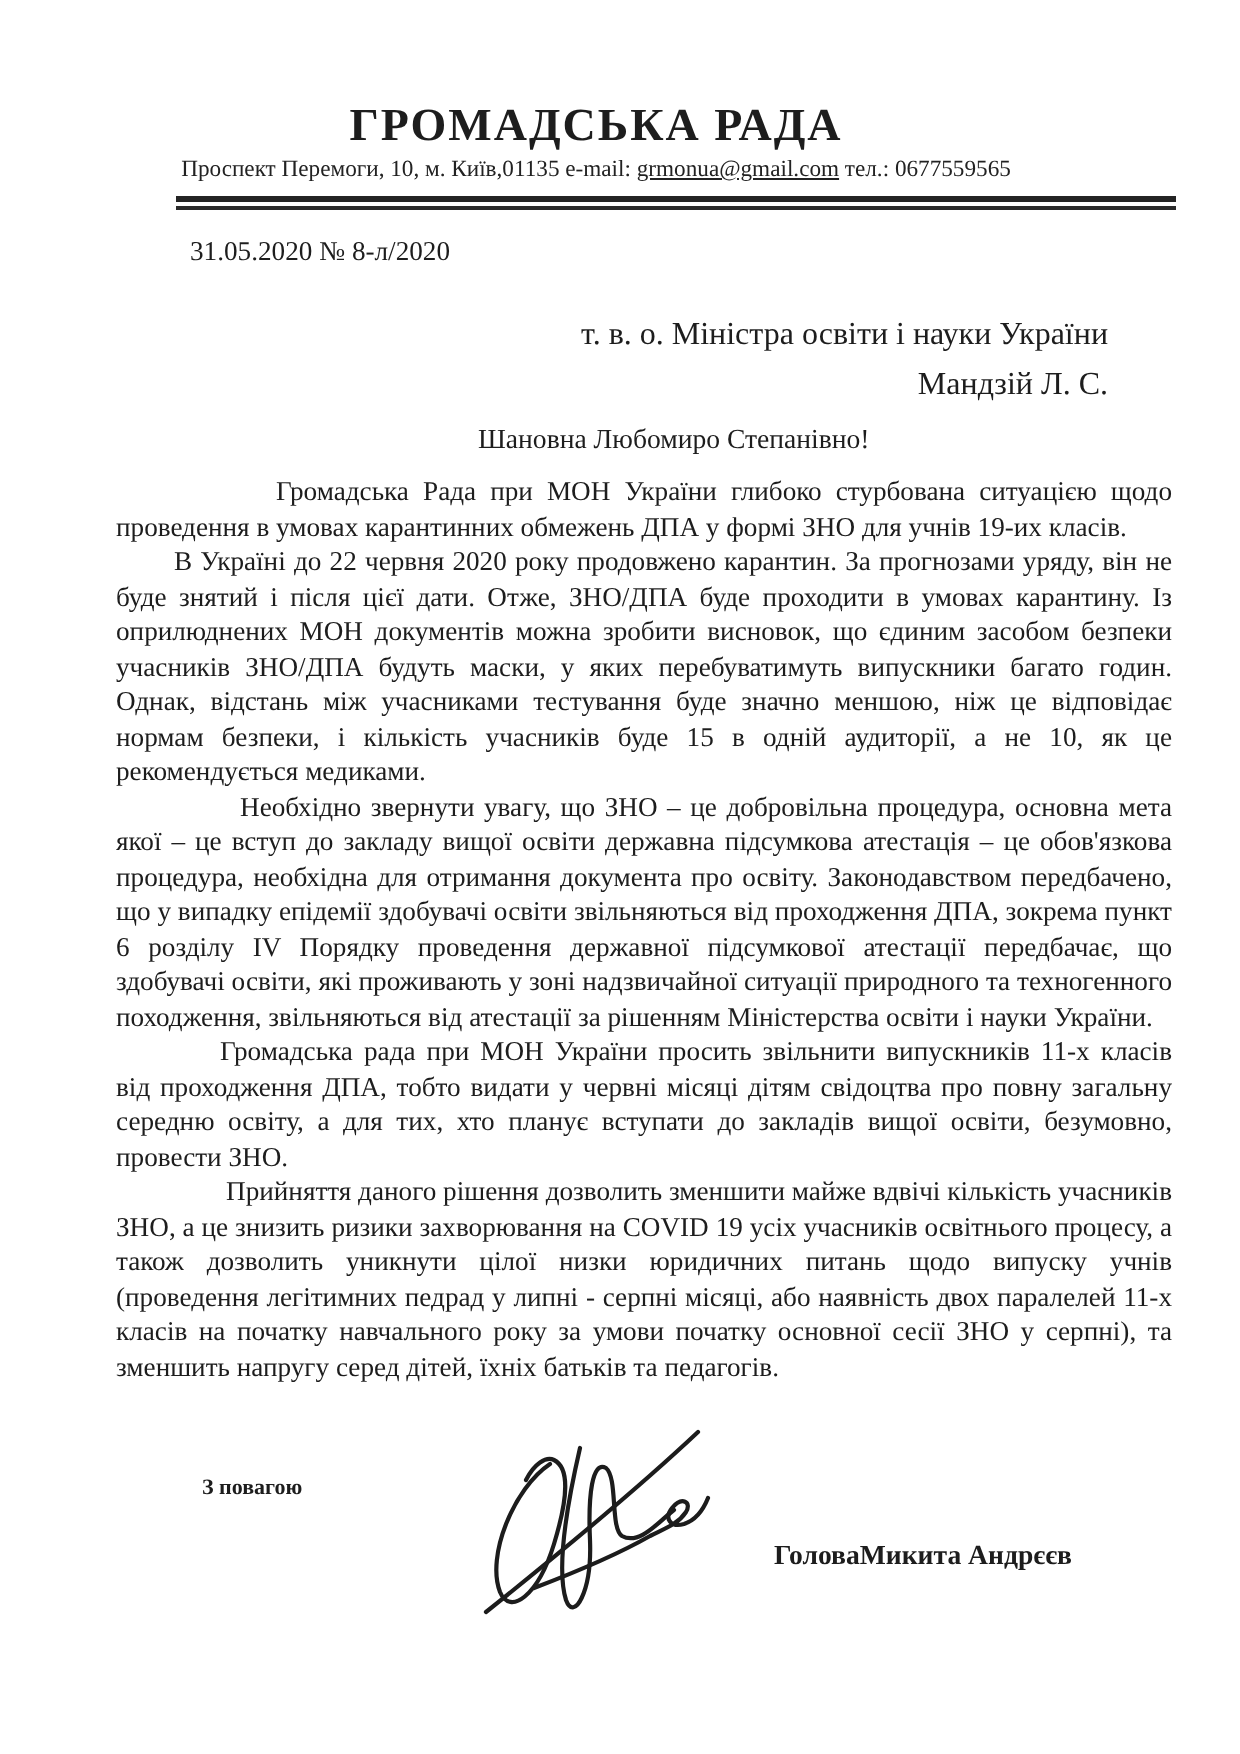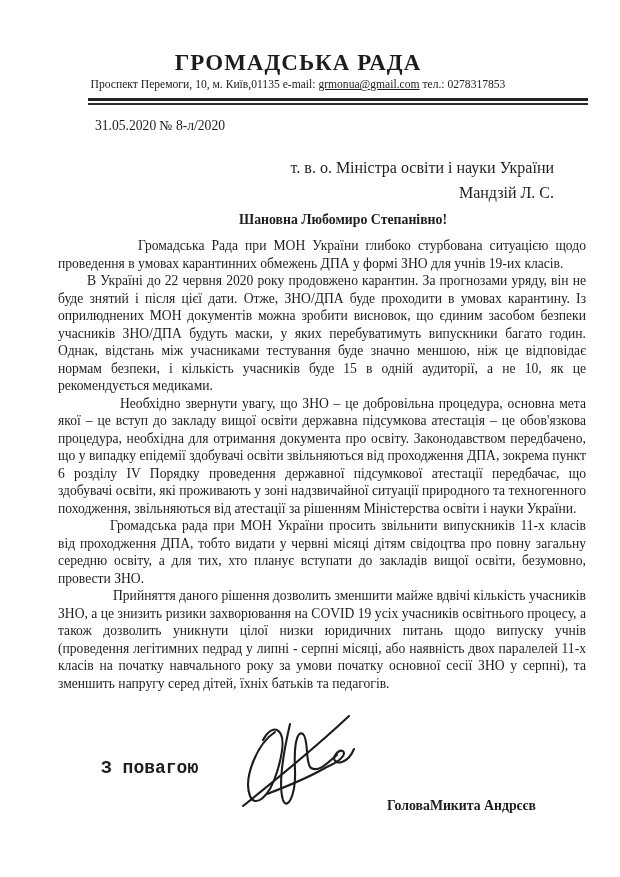--- a/index.html
+++ b/index.html
@@ -34,54 +34,54 @@
   }
   
   .ref-line{margin:13px 0 0 95px;font-size:13.6px;}
   
   .addressee{
     margin:21px 42px 0 0;text-align:right;
     font-size:16px;line-height:25px;
   }
   
   .salutation{
-    margin:7px 0 0 239px;font-size:13.8px;font-weight:bold;
+    margin:7px 0 0 239px;font-size:13.8px;font-weight:normal;
   }
   
   .body-text{
     margin:9px 10px 0 58px;
     font-size:13.6px;line-height:17.5px;
     text-align:justify;
   }
   .body-text p{margin:0;}
   .body-text p.p1{text-indent:80px;}
   .body-text p.p2{text-indent:29px;}
   .body-text p.p3{text-indent:62px;}
   .body-text p.p4{text-indent:52px;}
   .body-text p.p5{text-indent:55px;}
   
-  .closing{margin:66px 0 0 101px;font-size:18px;font-weight:bold;font-family:Liberation Mono, monospace;}
+  .closing{margin:46px 0 0 101px;font-size:11px;font-weight:bold;}
   .closing-row{
     display:flex;justify-content:flex-end;align-items:flex-start;
     margin:20px 60px 16px 101px;
     font-size:13.8px;font-weight:bold;
   }
   .signature{
     position:absolute;left:233px;top:710px;width:124px;height:108px;
   }
   .signature svg{width:100%;height:100%;}
 </style>
 </head>
 <body>
 
 <div class="page">
 
   <div class="letterhead">
     <h1 class="org-line1">ГРОМАДСЬКА РАДА</h1>
-    <div class="contact-line"><span>Проспект Перемоги, 10, м. Київ,01135 e-mail: </span><span class="email">grmonua@gmail.com</span><span> тел.: 0278317853</span></div>
+    <div class="contact-line"><span>Проспект Перемоги, 10, м. Київ,01135 e-mail: </span><span class="email">grmonua@gmail.com</span><span> тел.: 0677559565</span></div>
     <div class="double-rule"></div>
   </div>
 
   <div class="ref-line">31.05.2020 № 8-л/2020</div>
 
   <div class="addressee">
     <div>т. в. о. Міністра освіти і науки України</div>
     <div>Мандзій Л. С.</div>
   </div>
 

